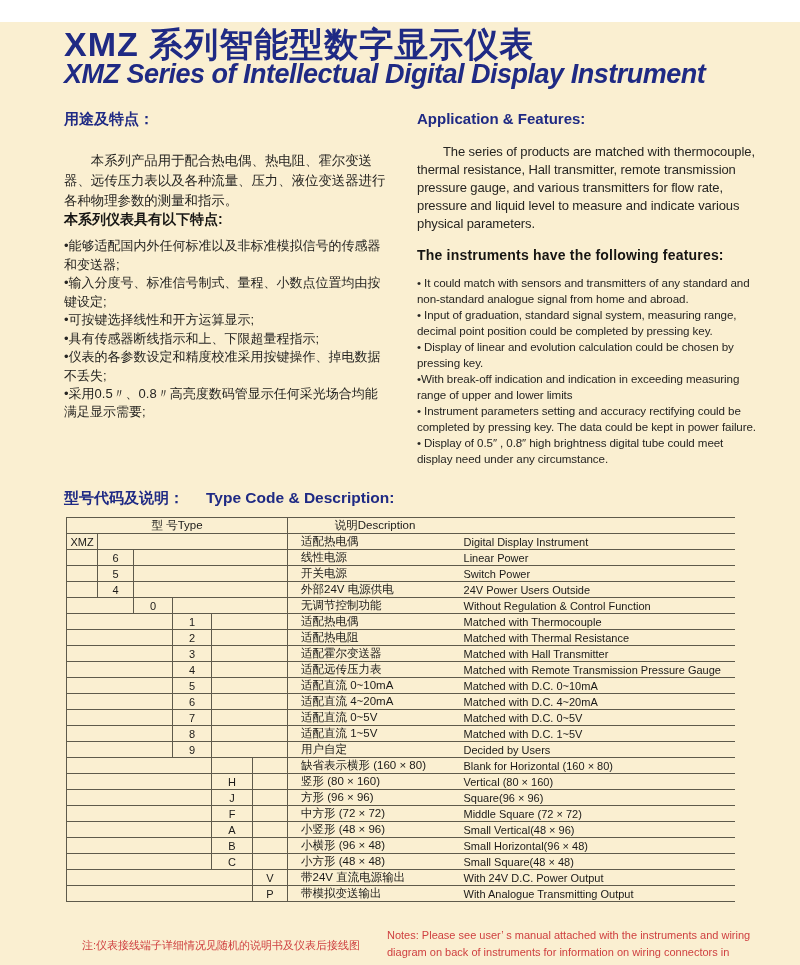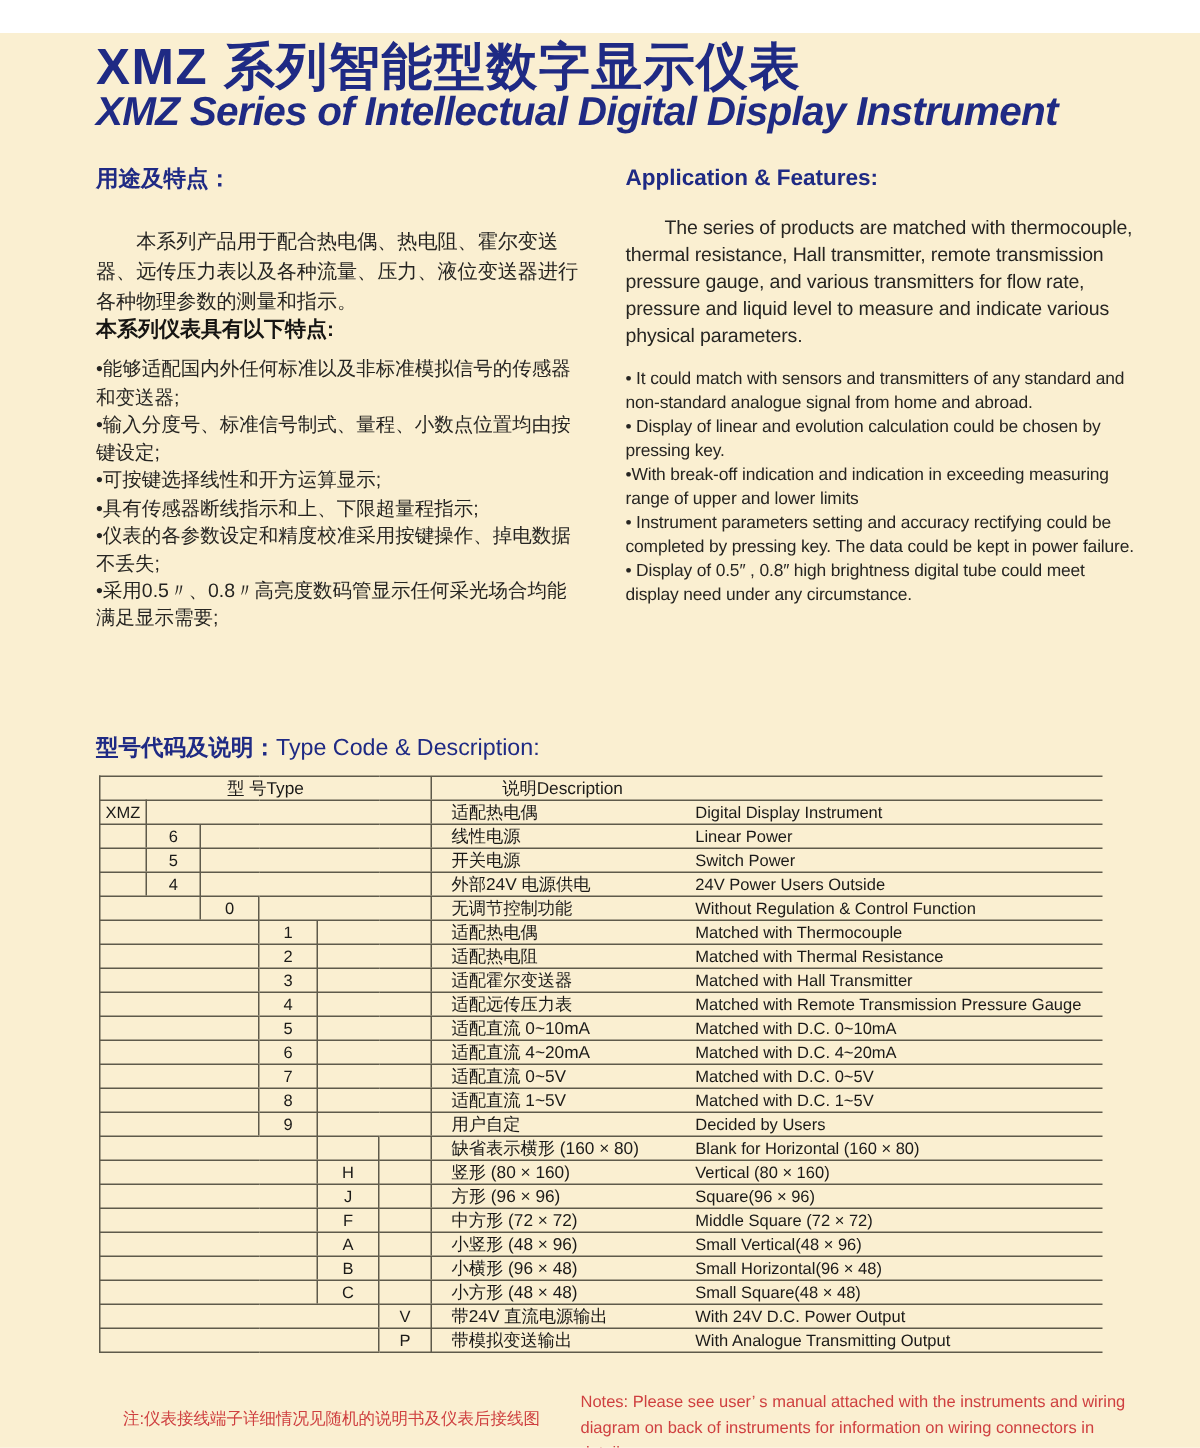--- a/index.html
+++ b/index.html
@@ -28,21 +28,21 @@
   .feat{font-size:13px;line-height:1.42;color:#262522;}
 
   .en-body{font-size:13px;line-height:1.38;letter-spacing:-0.1px;color:#262522;}
   .en-intro{margin-top:16px;text-indent:26px;}
   .col-right .sub-heading{margin-top:14px;letter-spacing:0.2px;}
   .col-right .feat{font-size:11.6px;line-height:1.38;letter-spacing:-0.1px;}
   .col-right .feat-list{margin-top:12px;}
 
   .section-title{position:absolute;left:64px;top:489px;white-space:nowrap;}
   .section-title .cn{font-size:15px;font-weight:700;color:var(--navy);}
-  .section-title .en{font-size:15.5px;font-weight:400;color:var(--navy);}
+  .section-title .en{font-size:15.5px;font-weight:700;color:var(--navy);margin-left:22px;}
 
   table.type-table{position:absolute;left:66px;top:517px;width:668px;border-collapse:collapse;table-layout:fixed;}
   .type-table td{height:16px;padding:0;font-size:11px;color:#1b1a18;border-bottom:1px solid var(--line);vertical-align:middle;overflow:hidden;white-space:nowrap;}
   .type-table tr.header td{border-top:1px solid var(--line);font-size:11.5px;}
   .type-table td.h-type{text-align:center;border-left:1px solid var(--line);}
   .type-table td.h-desc{border-left:1px solid var(--line);}
   .type-table td.h-desc .center-cn{display:inline-block;width:174px;text-align:center;}
   .type-table td.left-edge{border-left:1px solid var(--line);}
   .type-table td.active{border-left:1px solid var(--line);border-right:1px solid var(--line);text-align:center;}
   .type-table td.desc-cn{border-left:1px solid var(--line);padding-left:13px;font-size:11.5px;}
@@ -71,22 +71,24 @@
         <div class="feat">•可按键选择线性和开方运算显示;</div>
         <div class="feat">•具有传感器断线指示和上、下限超量程指示;</div>
         <div class="feat">•仪表的各参数设定和精度校准采用按键操作、掉电数据不丢失;</div>
         <div class="feat">•采用0.5〃、0.8〃高亮度数码管显示任何采光场合均能满足显示需要;</div>
       </div>
   </div>
 
   <div class="col-right">
     <div class="sec-heading">Application &amp; Features:</div>
     <div class="en-body en-intro">The series of products are matched with thermocouple, thermal resistance, Hall transmitter, remote transmission pressure gauge, and various transmitters for flow rate, pressure and liquid level to measure and indicate various physical parameters.</div>
+    <div class="sub-heading">The instruments have the following features:</div>
     <div class="feat-list">
         <div class="feat">• It could match with sensors and transmitters of any standard and non-standard analogue signal from home and abroad.</div>
+        <div class="feat">• Input of graduation, standard signal system, measuring range, decimal point position could be completed by pressing key.</div>
         <div class="feat">• Display of linear and evolution calculation could be chosen by pressing key.</div>
         <div class="feat">•With break-off indication and indication in exceeding measuring range of upper and lower limits</div>
         <div class="feat">• Instrument parameters setting and accuracy rectifying could be completed by pressing key. The data could be kept in power failure.</div>
         <div class="feat">• Display of 0.5″ , 0.8″ high brightness digital tube could meet display need under any circumstance.</div>
       </div>
   </div>
 
   <div class="section-title">
     <span class="cn">型号代码及说明：</span><span class="en">Type Code &amp; Description:</span>
   </div>

